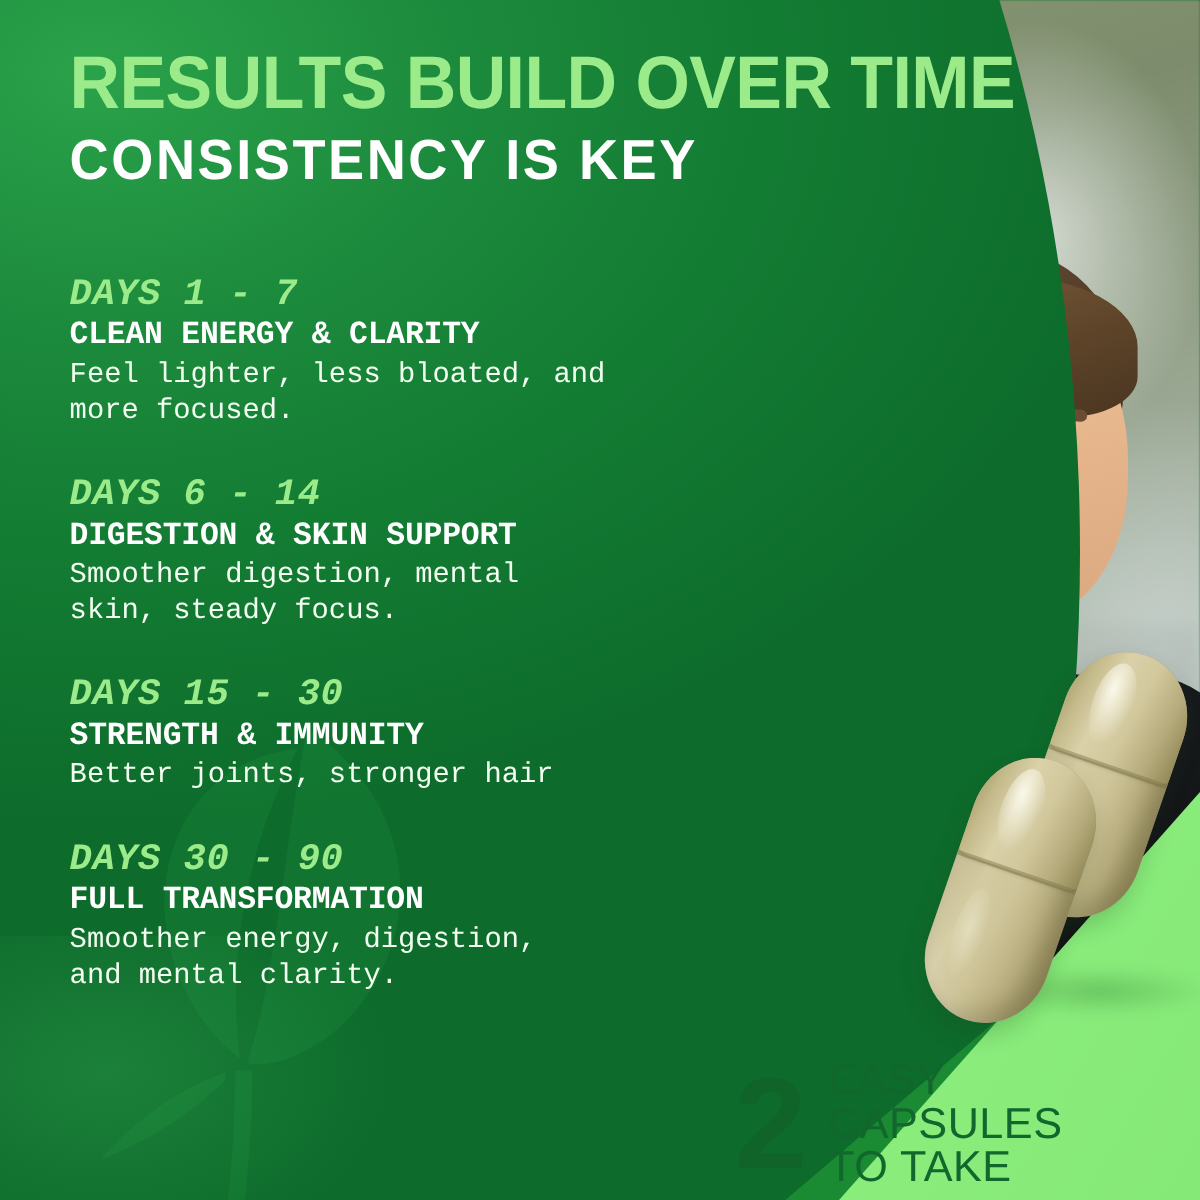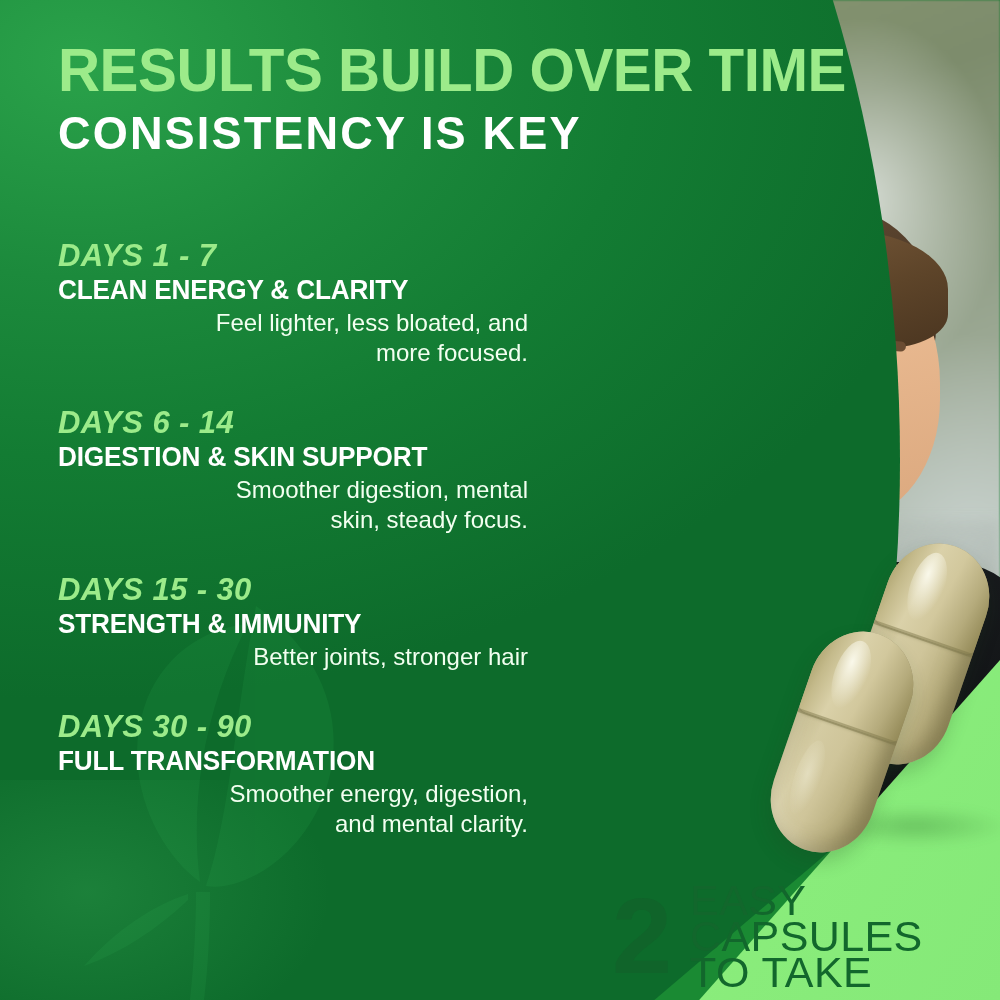--- a/index.html
+++ b/index.html
@@ -282,21 +282,21 @@
     letter-spacing: 2.2px;
     color: #ffffff;
     transform: scaleX(.96);
     transform-origin: left center;
     white-space: nowrap;
   }
 
   
   .stages {
     position: absolute;
-    left: 58px; top: 238px; width: 470px;
+    left: 58px; top: 228px; width: 470px; font-family: Liberation Mono, monospace;
   }
   .stage { margin-bottom: 37px; }
   .stage:last-child { margin-bottom: 0; }
 
   .stage-days {
     font-size: 31px;
     line-height: 36px;
     font-weight: 700;
     font-style: italic;
     letter-spacing: .4px;
@@ -312,21 +312,20 @@
     transform: scaleX(.97);
     transform-origin: left center;
     white-space: nowrap;
   }
   .stage-desc {
     margin-top: 2px;
     font-size: 24px;
     line-height: 30px;
     font-weight: 400;
     color: #f2fff0;
-    text-align: right;
   }
   .stage-desc span { display: block; white-space: nowrap; }
 
   
   .capsules {
     position: absolute;
     left: 780px; top: 520px; width: 240px; height: 380px;
   }
   .capsule {
     position: absolute;
@@ -378,21 +377,21 @@
   }
   .badge-number {
     font-size: 108px;
     line-height: 100px;
     font-weight: 700;
     color: #10642a;
     margin-right: 18px;
   }
   .badge-lines {
     color: #12672c;
-    font-size: 43px;
+    font-size: 36px;
     line-height: 36px;
     font-weight: 400;
     letter-spacing: .4px;
   }
   .badge-lines span { display: block; white-space: nowrap; }
 </style>
 </head>
 <body>
 
 <div id="poster">

